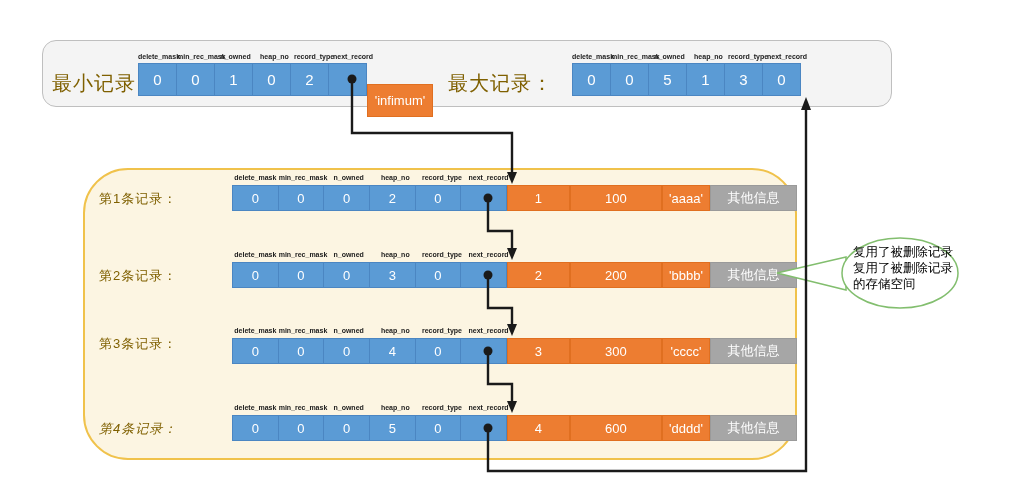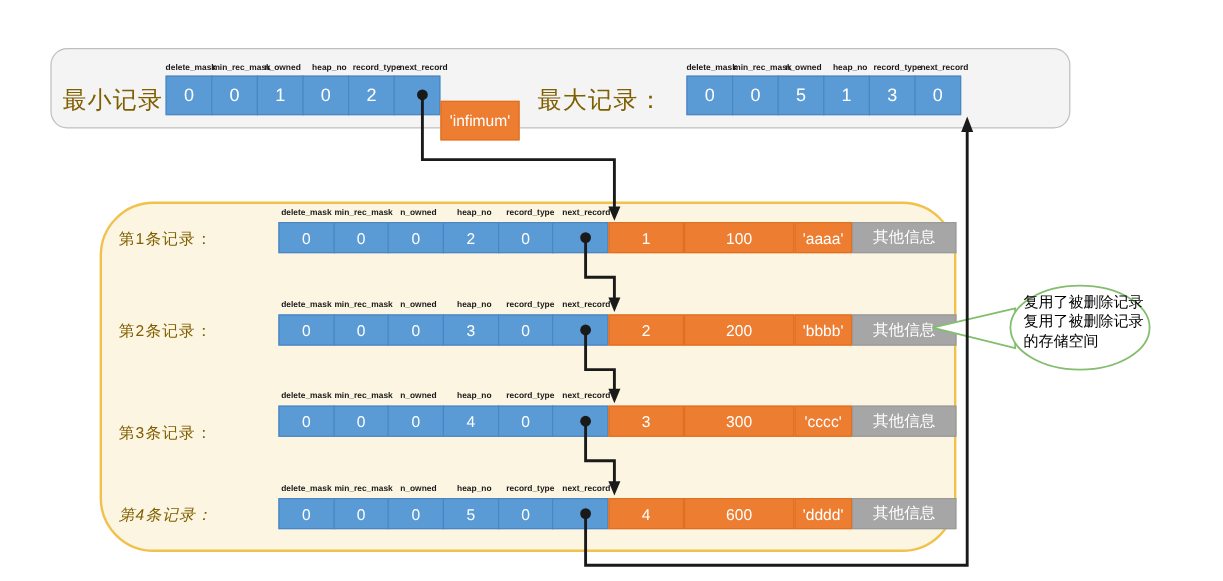--- a/index.html
+++ b/index.html
@@ -116,21 +116,21 @@
     <div class="cell blue w-b47">0</div>
     <div class="cell blue w-b47">3</div>
     <div class="cell blue w-b47">0</div>
     <div class="cell blue w-b47"></div>
     <div class="cell orange w-o1">2</div>
     <div class="cell orange w-o2">200</div>
     <div class="cell orange w-o3">'bbbb'</div>
     <div class="cell gray w-gy">其他信息</div>
   </div>
 
-  <span class="gold-label rec-label" style="left:99px;top:352px;">第3条记录：</span>
+  <span class="gold-label rec-label" style="left:99px;top:335px;">第3条记录：</span>
   <div class="hdr-row hw47" style="left:232px;top:327px;">
     <span>delete_mask</span>
     <span>min_rec_mask</span>
     <span>n_owned</span>
     <span>heap_no</span>
     <span>record_type</span>
     <span>next_record</span>
   </div>
   <div class="row recrow" style="left:232px;top:338px;">
     <div class="cell blue w-b47">0</div>

